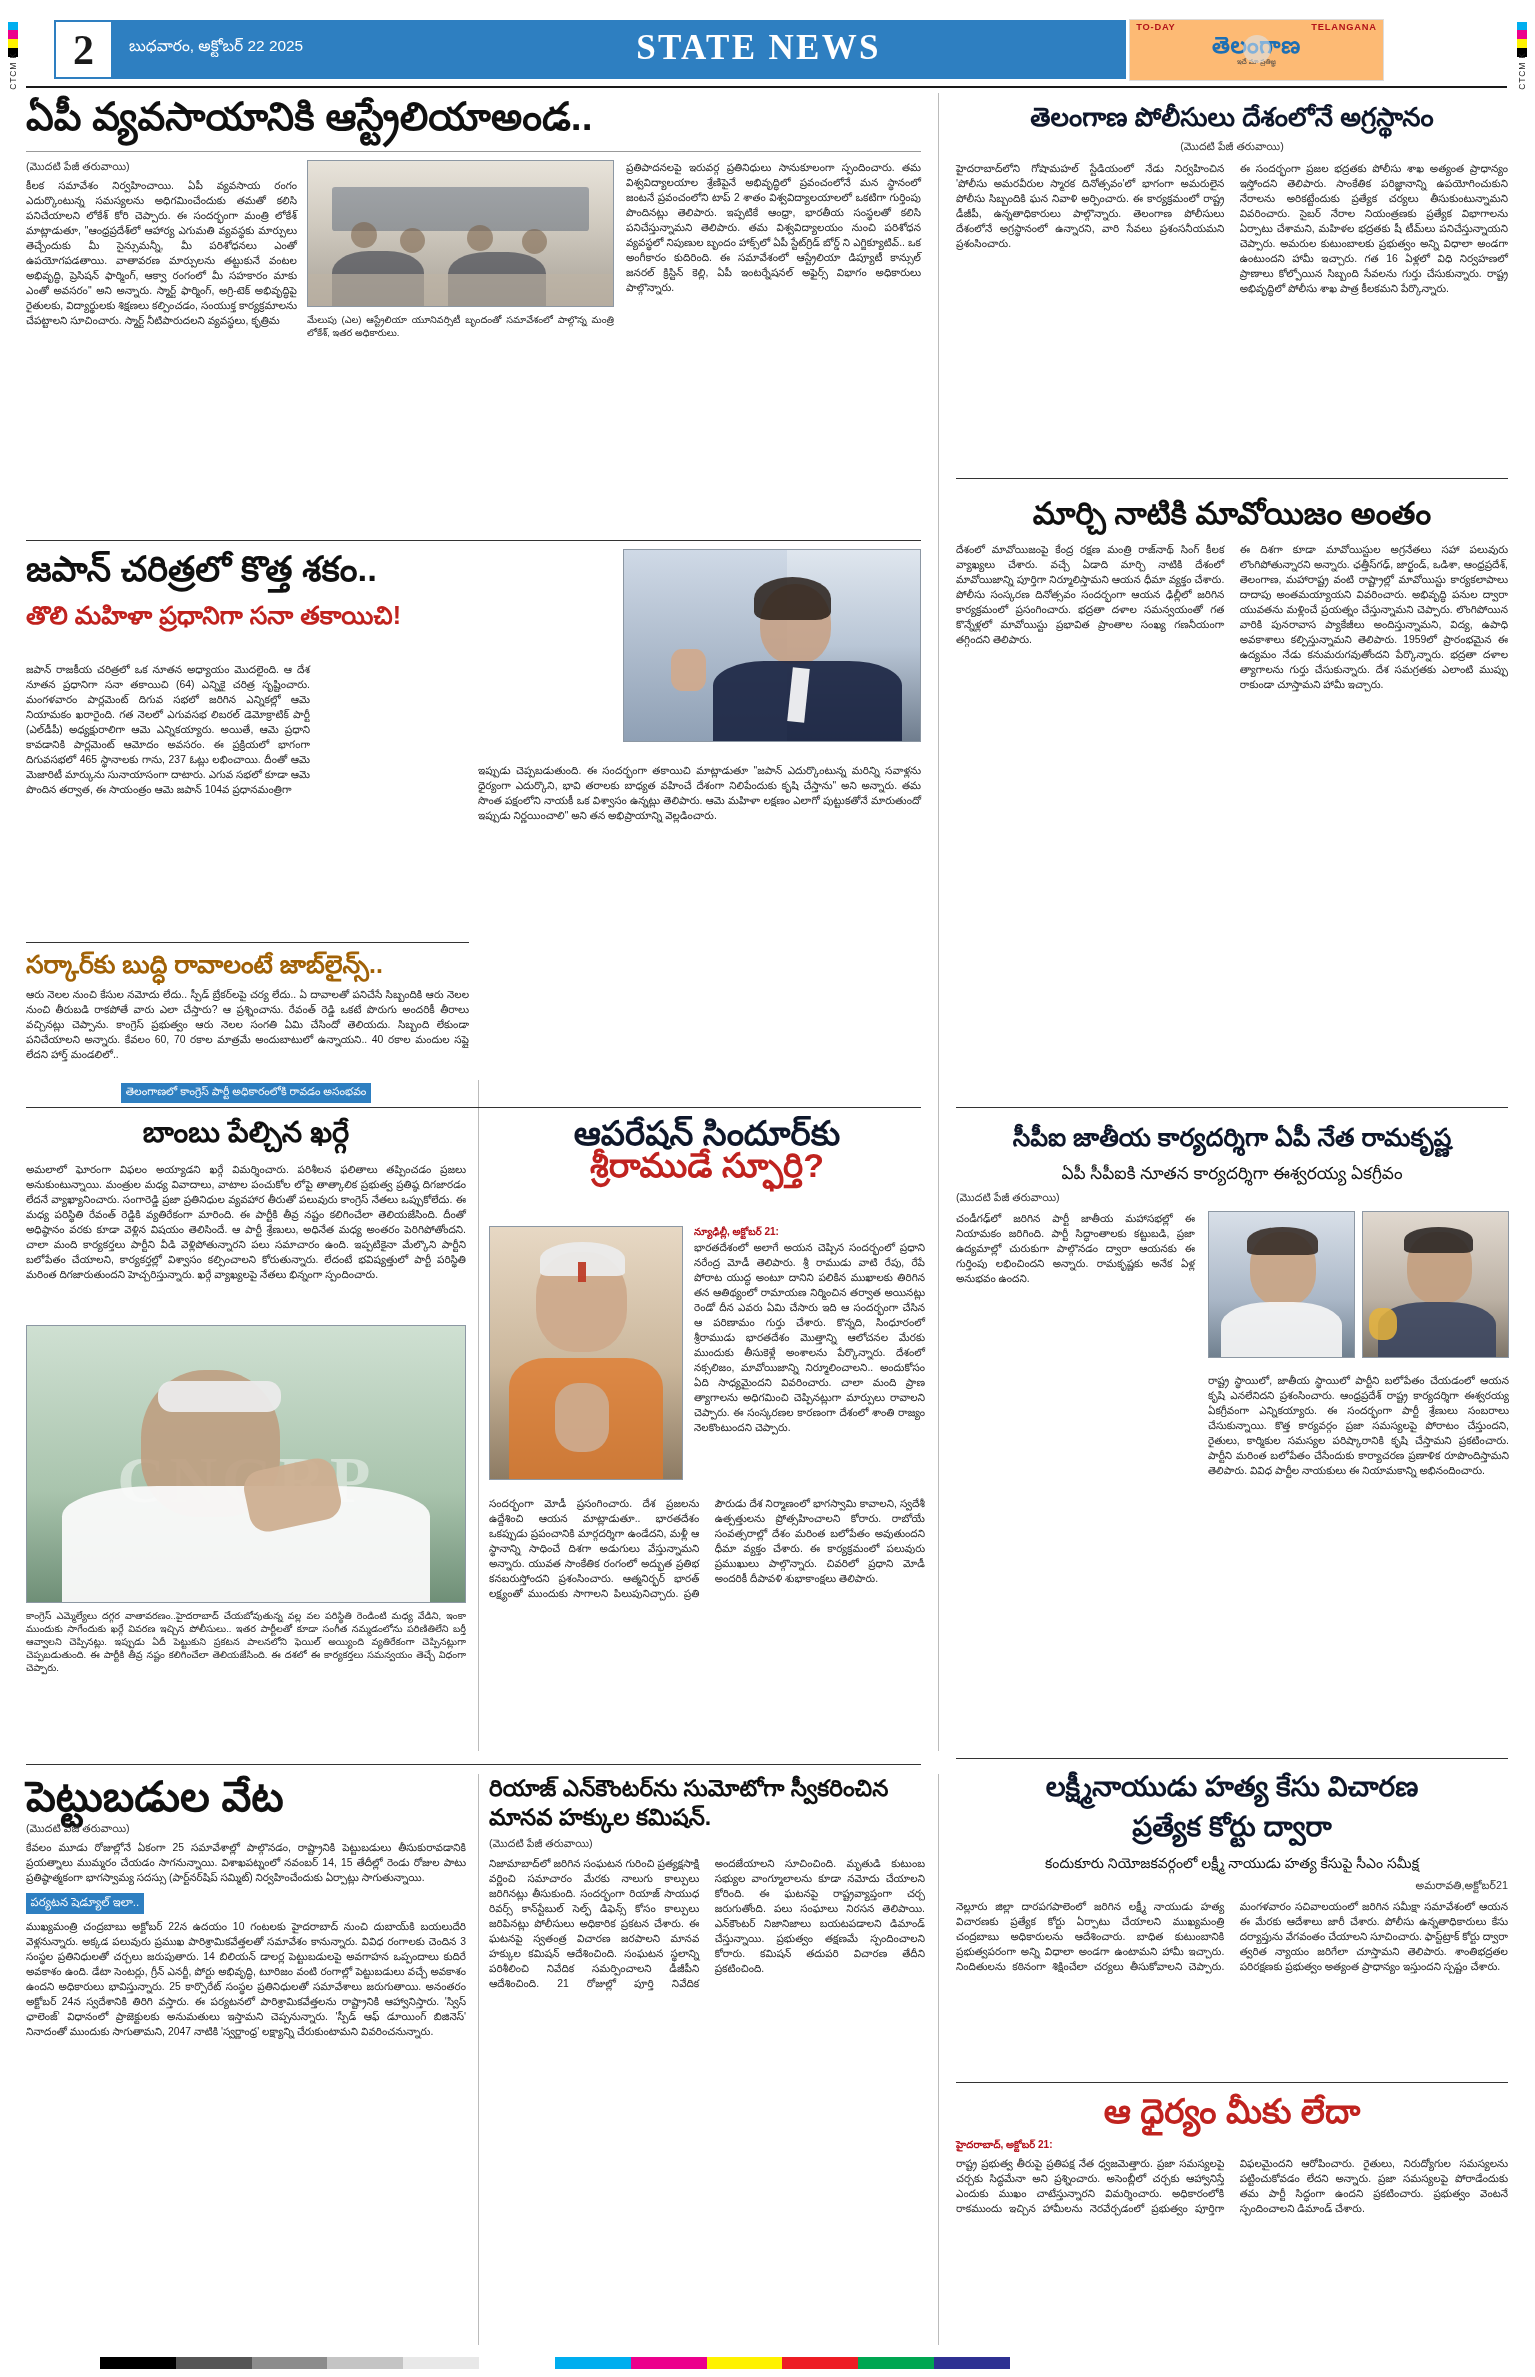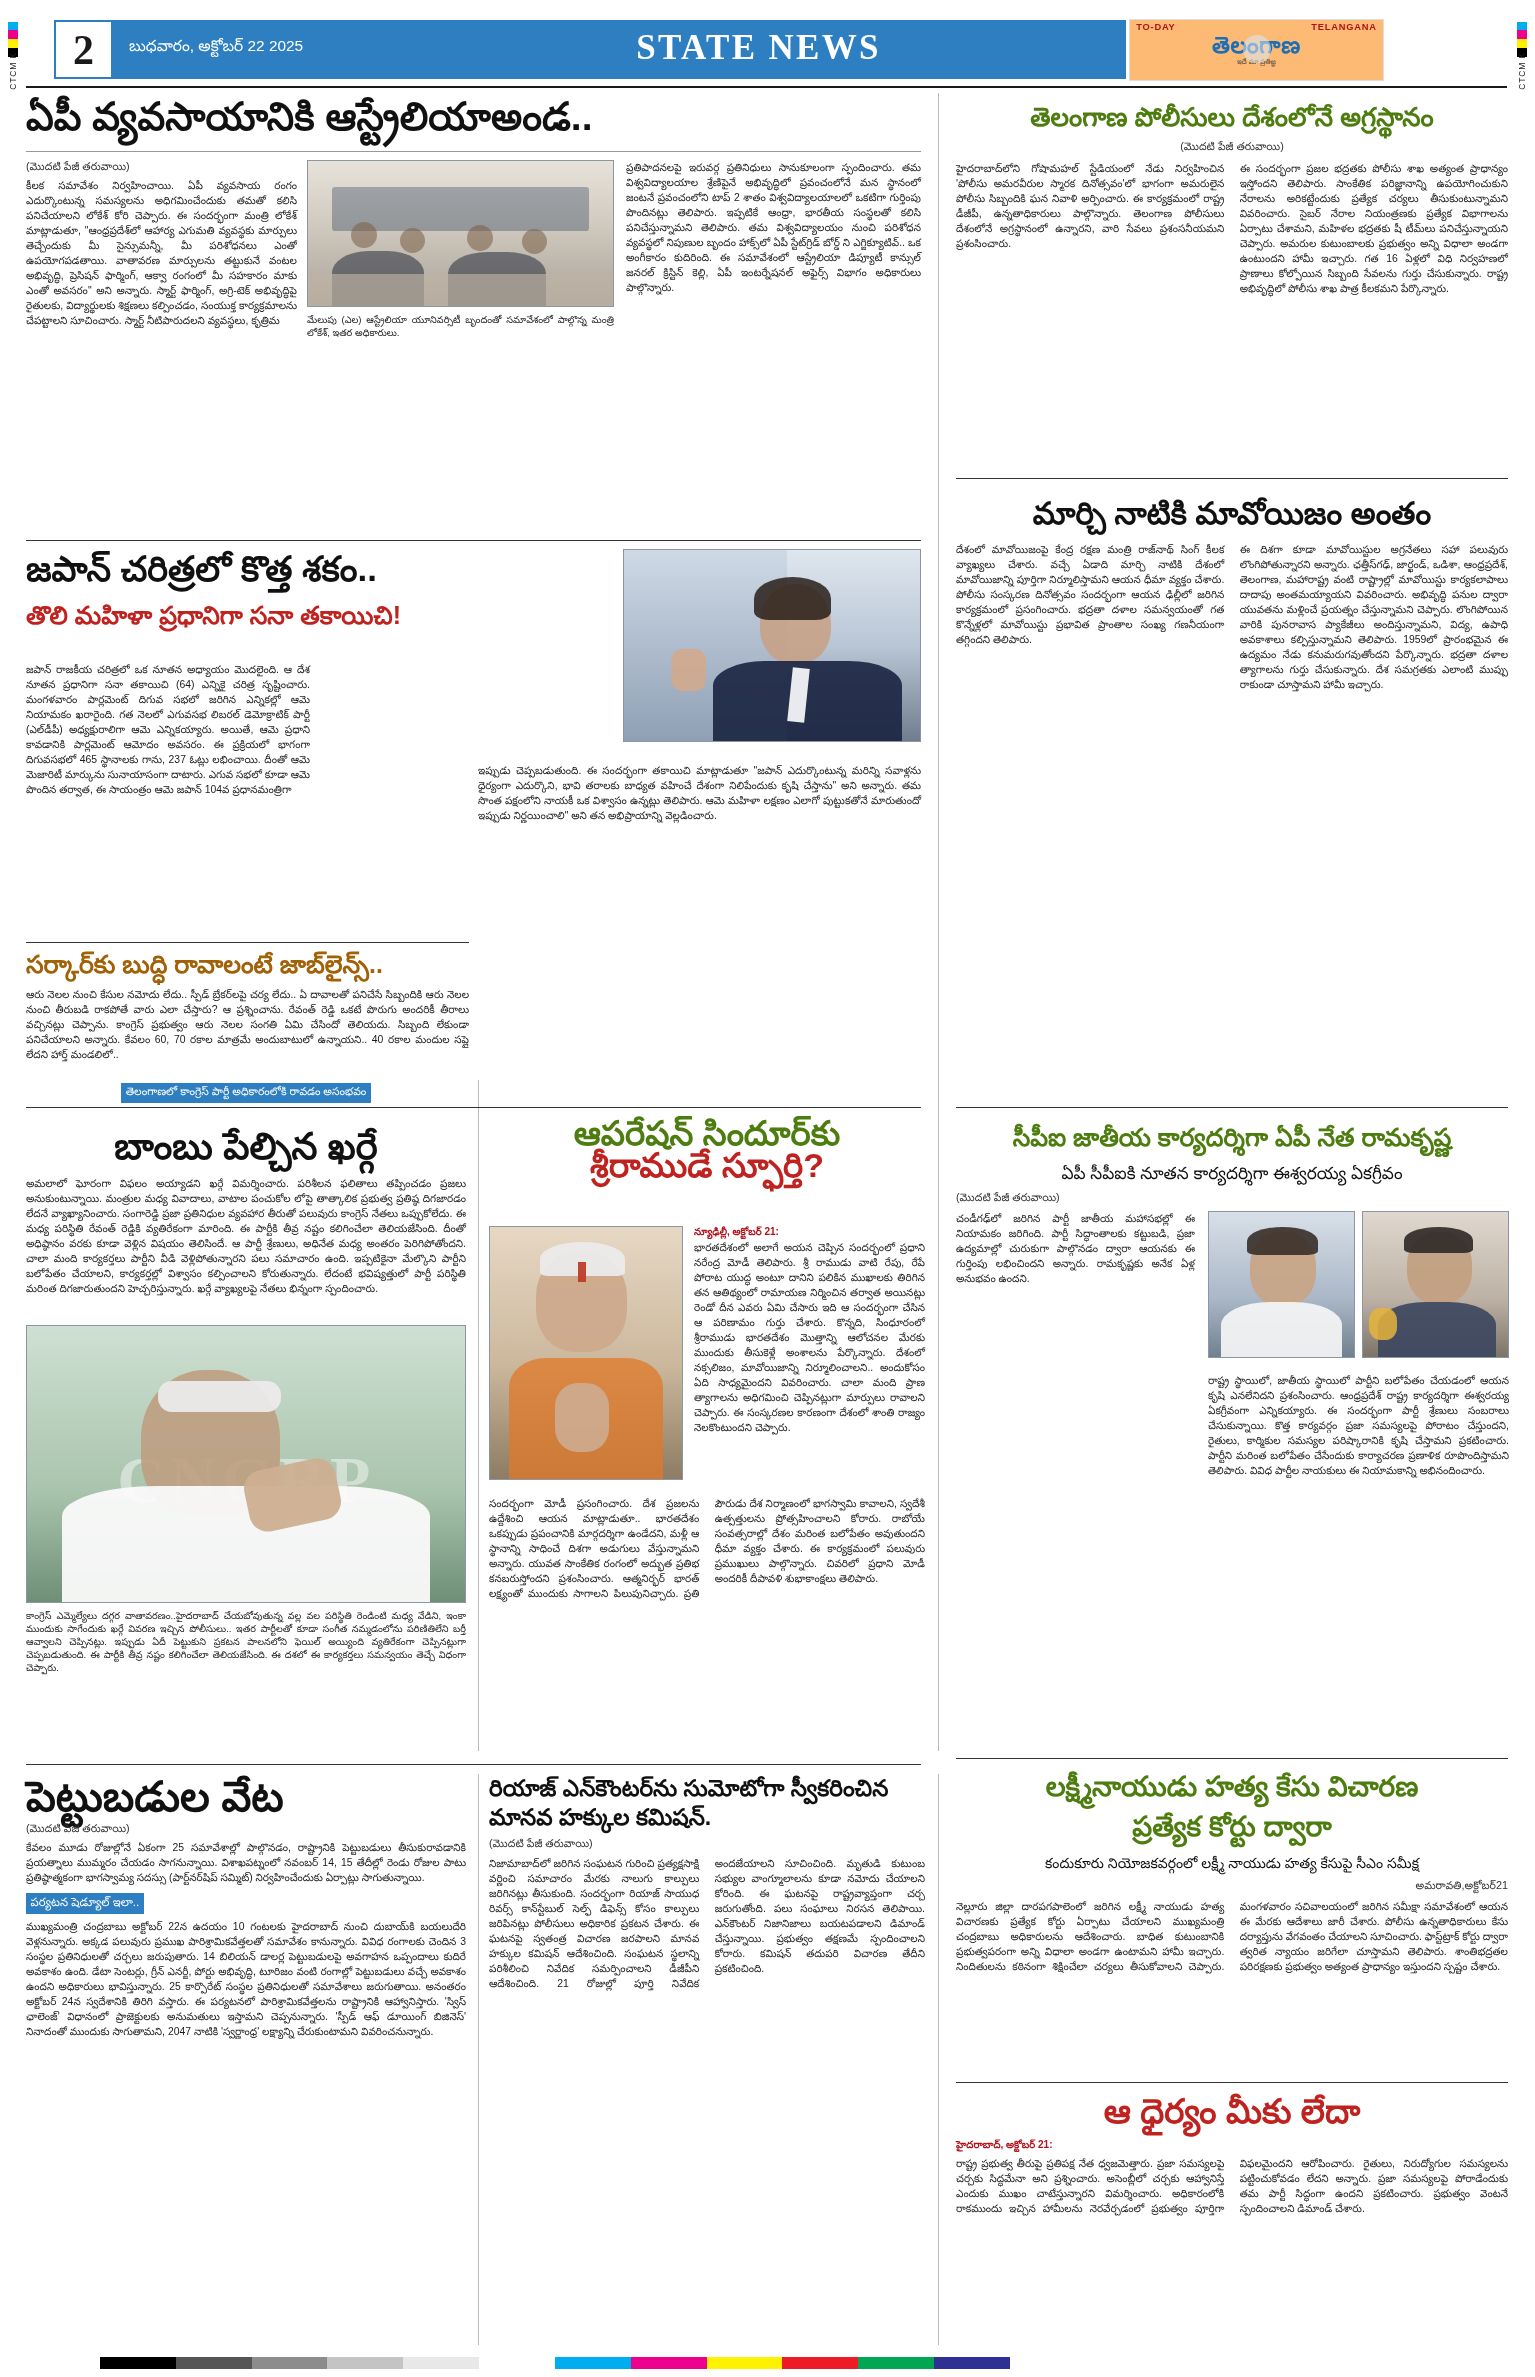--- a/index.html
+++ b/index.html
@@ -79,21 +79,21 @@
   }
 
   
   .vrule { position:absolute; width:0.8px; background:#bbb; }
   .hrule { position:absolute; height:0.8px; background:#333; }
   .hrule.thin { background:#999; }
   .headline-te {
     font-size:34px; font-weight:bold; color:#111; line-height:40px;
     letter-spacing:0px;
   }
-  .headline-blue { color:#4d7c0f; }
+  .headline-blue { color:#0f172a; }
   .headline-red { color:#c0231f; }
   .subhead-te { font-size:17px; color:#111; line-height:23px; }
   .kicker { font-size:10.8px; color:#333; }
   .body-te {
     font-size:10.4px; line-height:15px; color:#1a1a1a; text-align:justify;
     font-family:"Liberation Sans", sans-serif;
   }
   .caption { font-size:9.6px; line-height:13px; color:#222; text-align:justify; }
   .dateline { font-size:10px; font-weight:bold; color:#b2121a; }
   .photo {
@@ -233,21 +233,21 @@
     <div class="small-head" style="font-size:25px;">సర్కార్‌కు బుద్ధి రావాలంటే జాబ్‌లైన్స్..</div>
     <div class="body-te" style="margin-top:7.7px;">ఆరు నెలల నుంచి కేసుల నమోదు లేదు.. స్పీడ్ బ్రేకర్‌లపై చర్య లేదు.. ఏ దావాలతో పనిచేసే సిబ్బందికి ఆరు నెలల నుంచి తీరుబడి రాకపోతే వారు ఎలా చేస్తారు? ఆ ప్రశ్నించాను. రేవంత్ రెడ్డి ఒకటే పొరుగు అందరికీ తీరాలు వచ్చినట్లు చెప్పాను. కాంగ్రెస్ ప్రభుత్వం ఆరు నెలల సంగతి ఏమి చేసిందో తెలియదు. సిబ్బంది లేకుండా పనిచేయాలని అన్నారు. కేవలం 60, 70 రకాల మాత్రమే అందుబాటులో ఉన్నాయని.. 40 రకాల మందుల సప్లై లేదని హార్త్ మండలిలో..</div>
   </div>
 
   <div class="hrule" style="left:26px; top:1107px; width:895px;"></div>
 
   <div class="colbox" style="left:26px; top:1083px; width:440px;">
     <div class="center">
       <span class="tagline-box">తెలంగాణలో కాంగ్రెస్ పార్టీ అధికారంలోకి రావడం అసంభవం</span>
     </div>
-    <div class="big-head center" style="margin-top:21px; font-size:37px;">బాంబు పేల్చిన ఖర్గే</div>
+    <div class="big-head center" style="margin-top:7px; font-size:29px;">బాంబు పేల్చిన ఖర్గే</div>
     <div class="body-te" style="margin-top:7.7px;">అమలాలో ఘోరంగా విఫలం అయ్యాడని ఖర్గే విమర్శించారు. పరిశీలన ఫలితాలు తప్పించడం ప్రజలు అనుకుంటున్నాయి. మంత్రుల మధ్య వివాదాలు, వాటాల పంచుకోల లోపై తాత్కాలిక ప్రభుత్వ ప్రతిష్ఠ దిగజారడం లేదనే వ్యాఖ్యానించారు. సంగారెడ్డి ప్రజా ప్రతినిధుల వ్యవహార తీరుతో పలువురు కాంగ్రెస్ నేతలు ఒప్పుకోలేదు. ఈ మధ్య పరిస్థితి రేవంత్ రెడ్డికి వ్యతిరేకంగా మారింది. ఈ పార్టీకి తీవ్ర నష్టం కలిగించేలా తెలియజేసింది. దీంతో అధిష్ఠానం వరకు కూడా వెళ్లిన విషయం తెలిసిందే. ఆ పార్టీ శ్రేణులు, అధినేత మధ్య అంతరం పెరిగిపోతోందని. చాలా మంది కార్యకర్తలు పార్టీని వీడి వెళ్లిపోతున్నారని పలు సమాచారం ఉంది. ఇప్పటికైనా మేల్కొని పార్టీని బలోపేతం చేయాలని, కార్యకర్తల్లో విశ్వాసం కల్పించాలని కోరుతున్నారు. లేదంటే భవిష్యత్తులో పార్టీ పరిస్థితి మరింత దిగజారుతుందని హెచ్చరిస్తున్నారు. ఖర్గే వ్యాఖ్యలపై నేతలు భిన్నంగా స్పందించారు.</div>
   </div>
 
   <div class="photo ph-congress" style="left:26px; top:1325px; width:440px; height:278px; position:absolute;">
     <div class="ph-watermark">CNGRP</div>
     <div style="position:absolute;left:26%;top:16%;width:139px;height:147px;background:rgba(190,160,130,.92);border-radius:46% 46% 40% 40%;"></div>
     <div style="position:absolute;left:30%;top:20%;width:123px;height:31px;background:rgba(235,235,235,.95);border-radius:14px;"></div>
     <div style="position:absolute;left:8%;top:58%;width:84%;height:42%;background:rgba(250,250,250,.95);border-radius:26% 26% 0 0;"></div>
     <div style="position:absolute;left:50%;top:50%;width:93px;height:62px;background:rgba(205,175,145,.95);border-radius:18.5px;transform:rotate(-12deg)"></div>
   </div>

